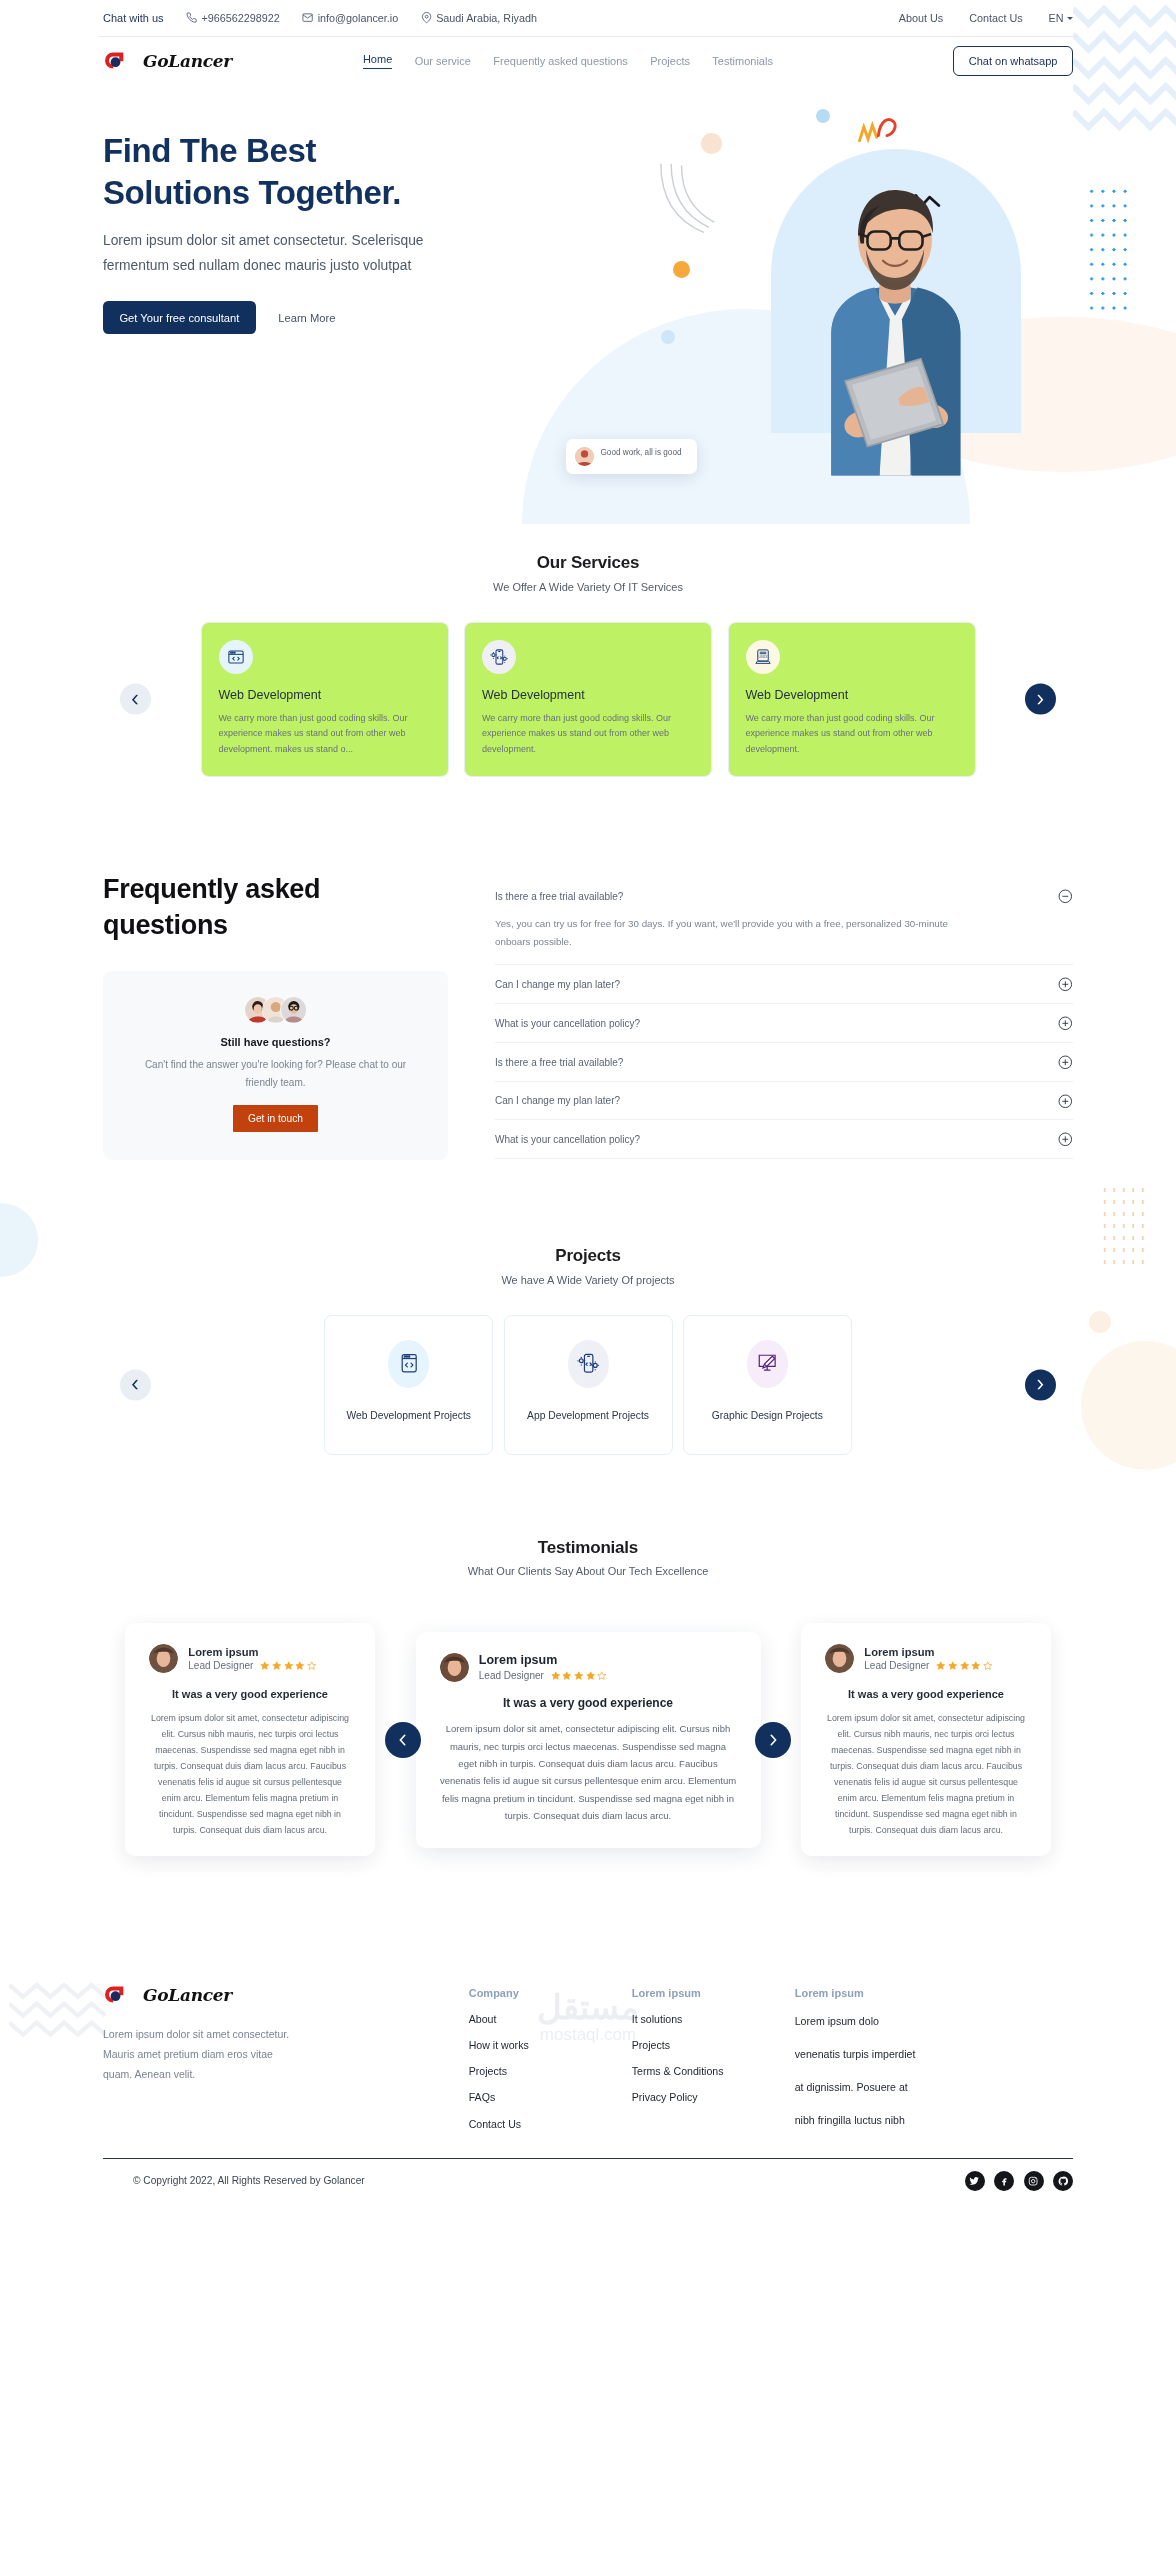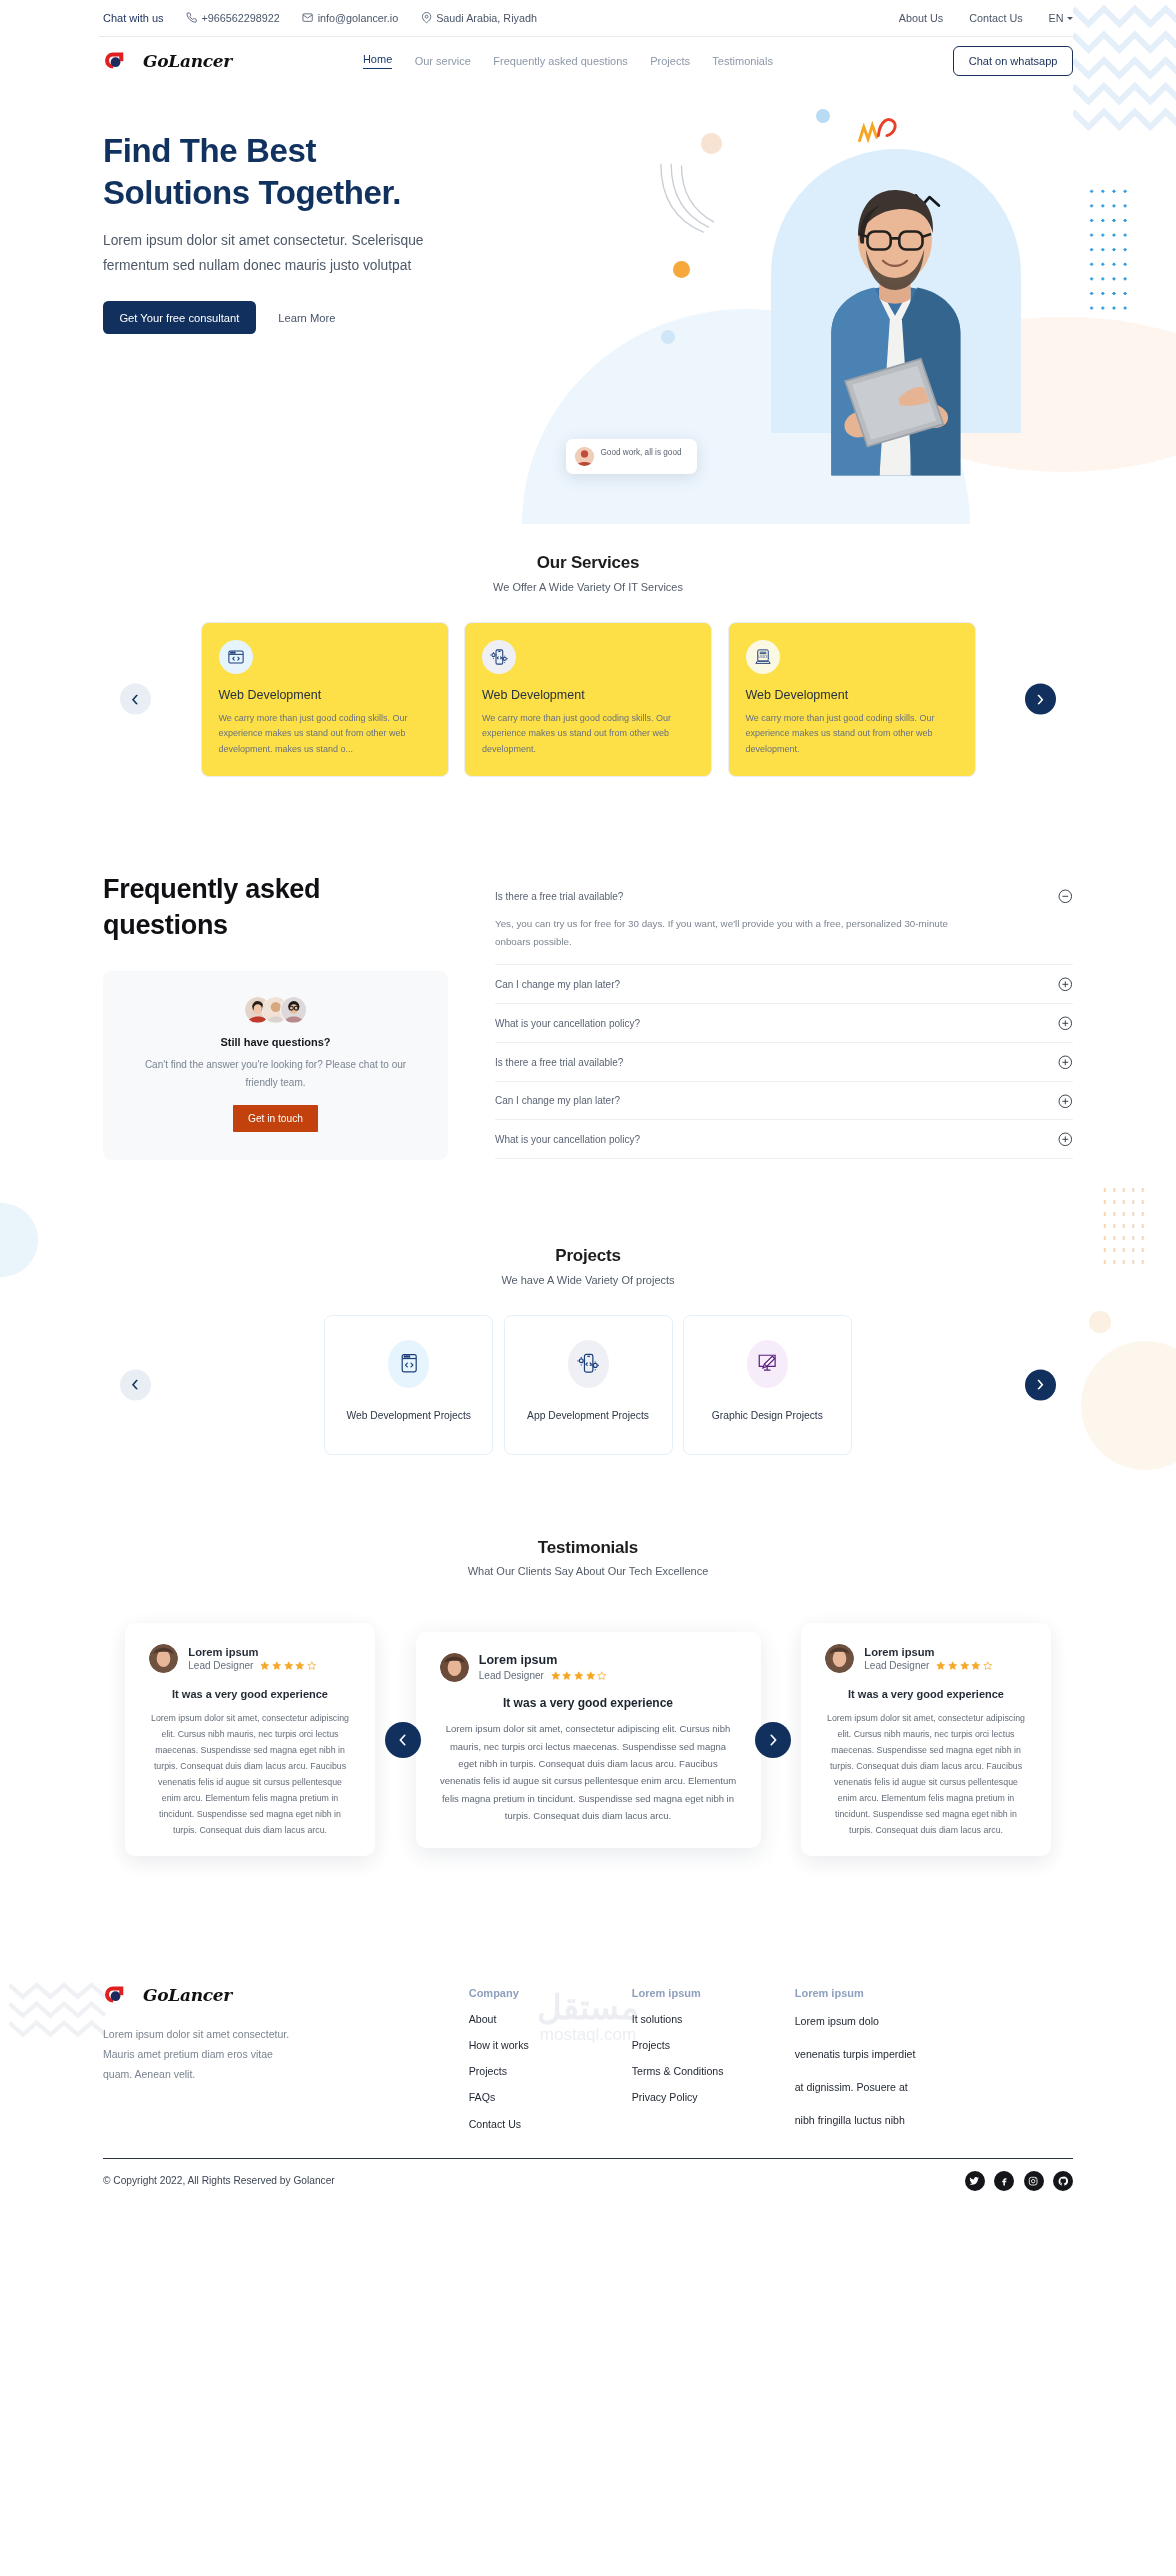--- a/index.html
+++ b/index.html
@@ -109,21 +109,21 @@
   
   .sec-head{text-align:center;}
   .sec-title{font-size:17px;color:#1d1d1f;font-weight:700;letter-spacing:-0.2px;}
   .sec-sub{font-size:11px;color:#535d6b;margin-top:7.8px;}
 
   
   .services{padding:33px 103px 0;position:relative;}
   .svc-wrap{margin-top:29px;position:relative;display:flex;justify-content:center;}
   .svc-row{display:flex;gap:15.5px;}
   .svc-card{
-    width:248px;border:0.9px solid #e8edf3;border-radius:7.8px;background:#fde047;
+    width:248px;border:0.9px solid #e8edf3;border-radius:7.8px;background:#bef264;
     padding:17px 17px 19px;
   }
   .svc-ico{width:34px;height:34px;border-radius:50%;display:flex;align-items:center;justify-content:center;}
   .ic-blue{background:#e6f4fd;}
   .ic-grey{background:#eef0f5;}
   .ic-yellow{background:#fbf8e3;}
   .ic-purple{background:#f6ecfa;}
   .svc-name{font-size:12.5px;color:#26313f;margin-top:14.6px;}
   .svc-desc{font-size:9px;color:#68717f;line-height:1.72;margin-top:8.6px;}
 
@@ -217,21 +217,21 @@
   .f-desc{font-size:10.5px;color:#7b8490;line-height:1.88;margin-top:19px;width:198px;}
   .f-cols{display:flex;gap:34px;margin-left:20.7px;padding-top:3.4px;}
   .f-col{min-width:129px;}
   .f-col h5{font-size:11px;color:#8ea0bd;font-weight:700;}
   .f-col ul{list-style:none;margin-top:12px;}
   .f-col li{margin-bottom:11.2px;}
   .f-col a{font-size:10.6px;color:#1d2430;text-decoration:none;}
   .f-col p.ftext{font-size:10.6px;color:#1d2430;line-height:2.05;}
   .f-rule{height:0.9px;background:#2b3442;margin-top:15.5px;}
   .f-bot{display:flex;align-items:center;padding-top:12px;}
-  .f-copy{font-size:10.2px;color:#3d4654;}
+  .f-copy{font-size:10.2px;color:#3d4654;margin-left:30px;}
   .f-social{margin-left:auto;display:flex;gap:9.5px;}
   .f-social a{width:20px;height:20px;border-radius:50%;background:#14161a;display:flex;align-items:center;justify-content:center;}
   .watermark{
     position:absolute;left:50%;top:36px;transform:translateX(-50%);
     color:#eceef1;font-size:34px;font-weight:700;pointer-events:none;user-select:none;
     text-align:center;line-height:1.05;z-index:0;
   }
   .watermark small{display:block;font-size:17px;font-weight:400;}
   .f-top,.f-rule,.f-bot{position:relative;z-index:2;}
 </style>

